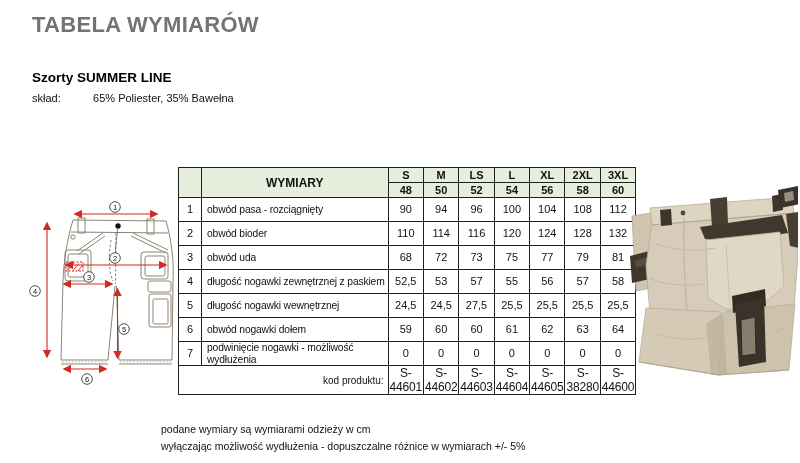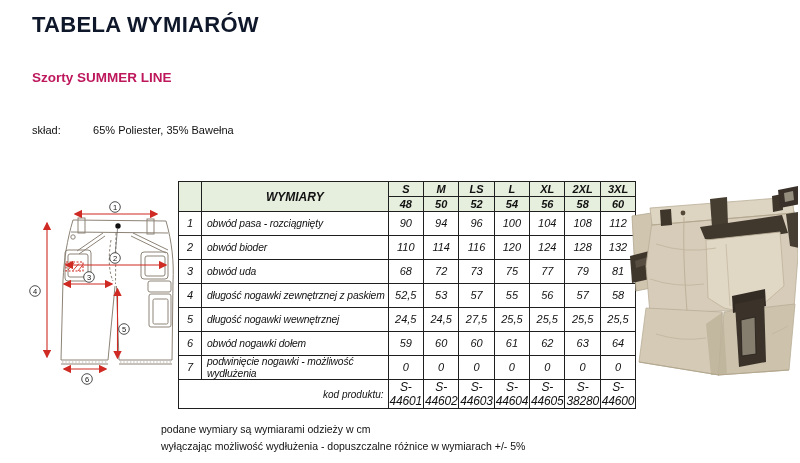--- a/index.html
+++ b/index.html
@@ -2,31 +2,31 @@
 <html><head>
 <meta charset="utf-8">
 <style>
   html,body{margin:0;padding:0;}
   body{
     width:800px;height:463px;position:relative;background:#ffffff;
     font-family:"Liberation Sans",sans-serif;color:#1a1a1a;overflow:hidden;
   }
   .title{
     position:absolute;left:32px;top:12px;
-    font-size:22px;font-weight:bold;letter-spacing:.3px;color:#0f172a;
+    font-size:22px;font-weight:bold;letter-spacing:.3px;color:#737373;
   }
   .product-block{position:absolute;left:32px;top:70px;}
-  .product-name{font-size:13.5px;font-weight:bold;color:#be185d;margin-bottom:5px;}
+  .product-name{font-size:13.5px;font-weight:bold;color:#000000;margin-bottom:5px;}
   .spec-row{font-size:11px;line-height:16px;color:#111;}
-  .spec-label{display:inline-block;width:58px;margin-top:32px;}
+  .spec-label{display:inline-block;width:58px;}
   
   table.size-table{
-    position:absolute;left:178px;top:181px;
+    position:absolute;left:178px;top:167px;
     border-collapse:collapse;table-layout:fixed;
-    font-size:11px;color:#111;background:#a3a3a3;font-style:italic;
+    font-size:11px;color:#111;background:#a3a3a3;
   }
   .size-table th,.size-table td{
     border:1px solid #1f1f1f;padding:0 3px;text-align:center;
     overflow:hidden;
   }
   .size-table thead th{
     background:#e6eedd;font-weight:bold;height:14px;font-size:11px;line-height:14px;
   }
   .size-table th.dim-hdr{font-size:12px;}
   .size-table tbody td{height:23px;line-height:1.12;background:#fff;}

